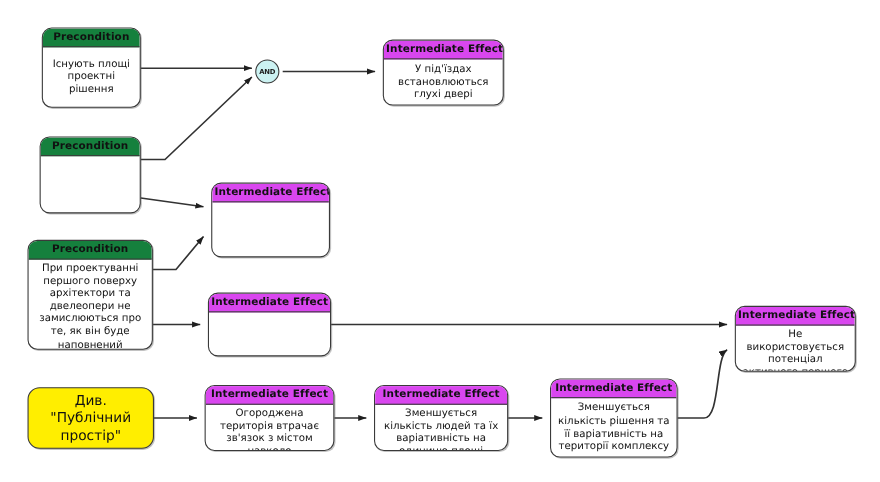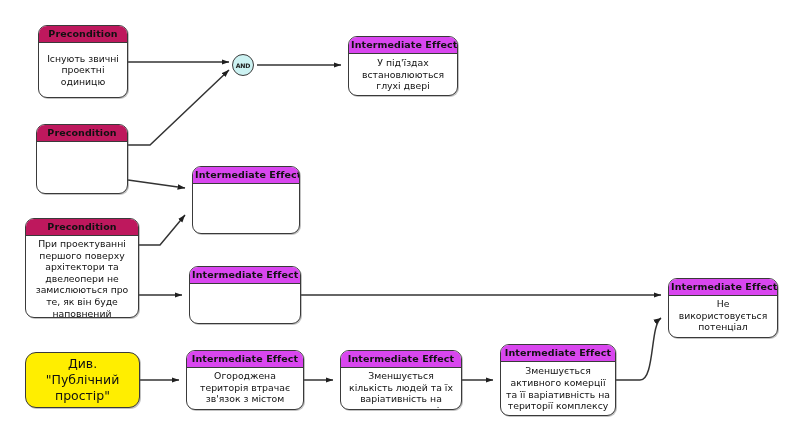--- a/index.html
+++ b/index.html
@@ -40,21 +40,21 @@
     font-size: 9.5px;
     font-weight: bold;
     text-align: center;
     color: #111111;
     line-height: 13px;
     padding: 1px 2px 2px 2px;
     letter-spacing: 0.1px;
     white-space: nowrap;
   }
   .node.precondition .node-header {
-    background: #be185d;
+    background: #15803d;
     border-bottom: 1.3px solid #3a3a3a;
   }
   .node.effect .node-header {
     background: #d946ef;
     border-bottom: 1.3px solid #3a3a3a;
   }
   .node-body {
     flex: 1;
     display: flex;
     align-items: center;
@@ -113,21 +113,21 @@
         <path d="M 140 380 L 179 380" marker-end="url(#arrow)"></path>
         <path d="M 304 380 L 333 380" marker-end="url(#arrow)"></path>
         <path d="M 462 380 L 493 380" marker-end="url(#arrow)"></path>
         <path d="M 616 380 L 640 380 C 655 380 650 325 661 318" marker-end="url(#arrow)"></path>
       </g>
   </svg>
 
   <div id="nodes">
       <div class="node precondition" style="left: 38px; top: 25px; width: 90px; height: 73px;">
         <div class="node-header">Precondition</div>
-        <div class="node-body">Існують звичні проектні одиницю</div>
+        <div class="node-body">Існують площі проектні рішення</div>
       </div>
       <div class="node precondition" style="left: 36px; top: 124px; width: 92px; height: 70px;">
         <div class="node-header">Precondition</div>
       </div>
       <div class="node precondition" style="left: 25px; top: 218px; width: 114px; height: 100px;">
         <div class="node-header">Precondition</div>
         <div class="node-body">При проектуванні першого поверху архітектори та двелеопери не замислюються про те, як він буде наповнений</div>
       </div>
       <div class="node effect" style="left: 348px; top: 36px; width: 110px; height: 60px;">
         <div class="node-header">Intermediate Effect</div>
@@ -149,21 +149,21 @@
       <div class="node effect" style="left: 186px; top: 350px; width: 118px; height: 60px;">
         <div class="node-header">Intermediate Effect</div>
         <div class="node-body">Огороджена територія втрачає зв'язок з містом навколо</div>
       </div>
       <div class="node effect" style="left: 340px; top: 350px; width: 122px; height: 60px;">
         <div class="node-header">Intermediate Effect</div>
         <div class="node-body">Зменшується кількість людей та їх варіативність на одиницю площі</div>
       </div>
       <div class="node effect" style="left: 500px; top: 344px; width: 116px; height: 72px;">
         <div class="node-header">Intermediate Effect</div>
-        <div class="node-body">Зменшується активного комерції та її варіативність на території комплексу</div>
+        <div class="node-body">Зменшується кількість рішення та її варіативність на території комплексу</div>
       </div>
     </div>
   <div id="gates">
       <div class="gate" style="left: 232px; top: 54px;">
         <span>AND</span>
       </div>
     </div>
 
 </div>
 

